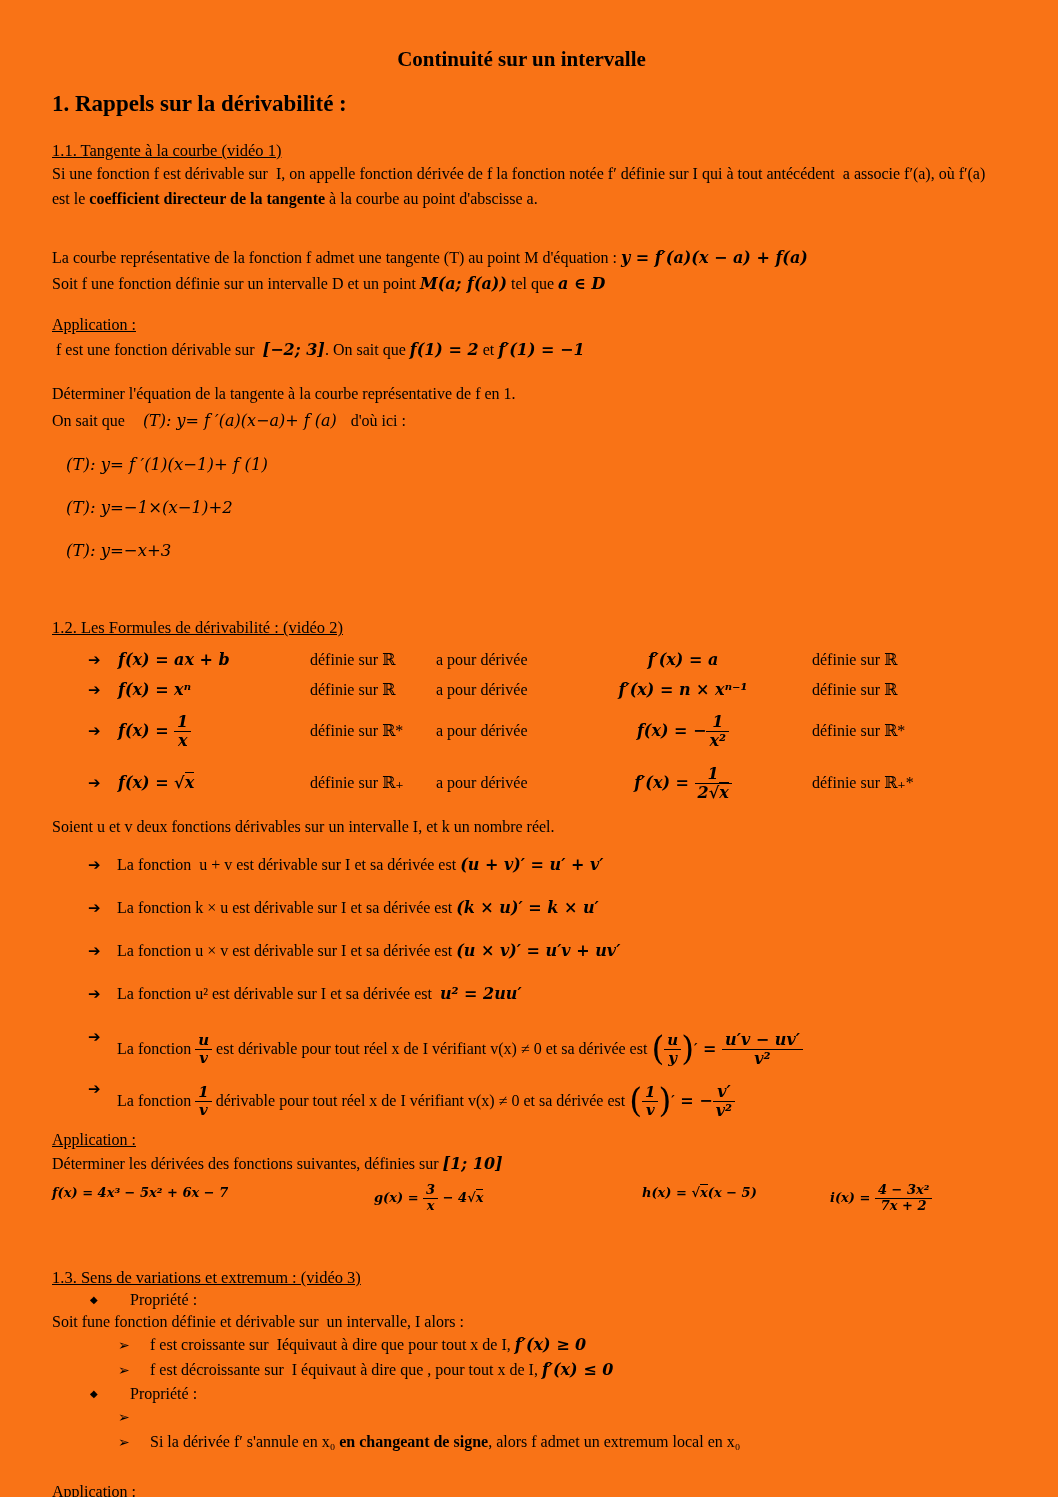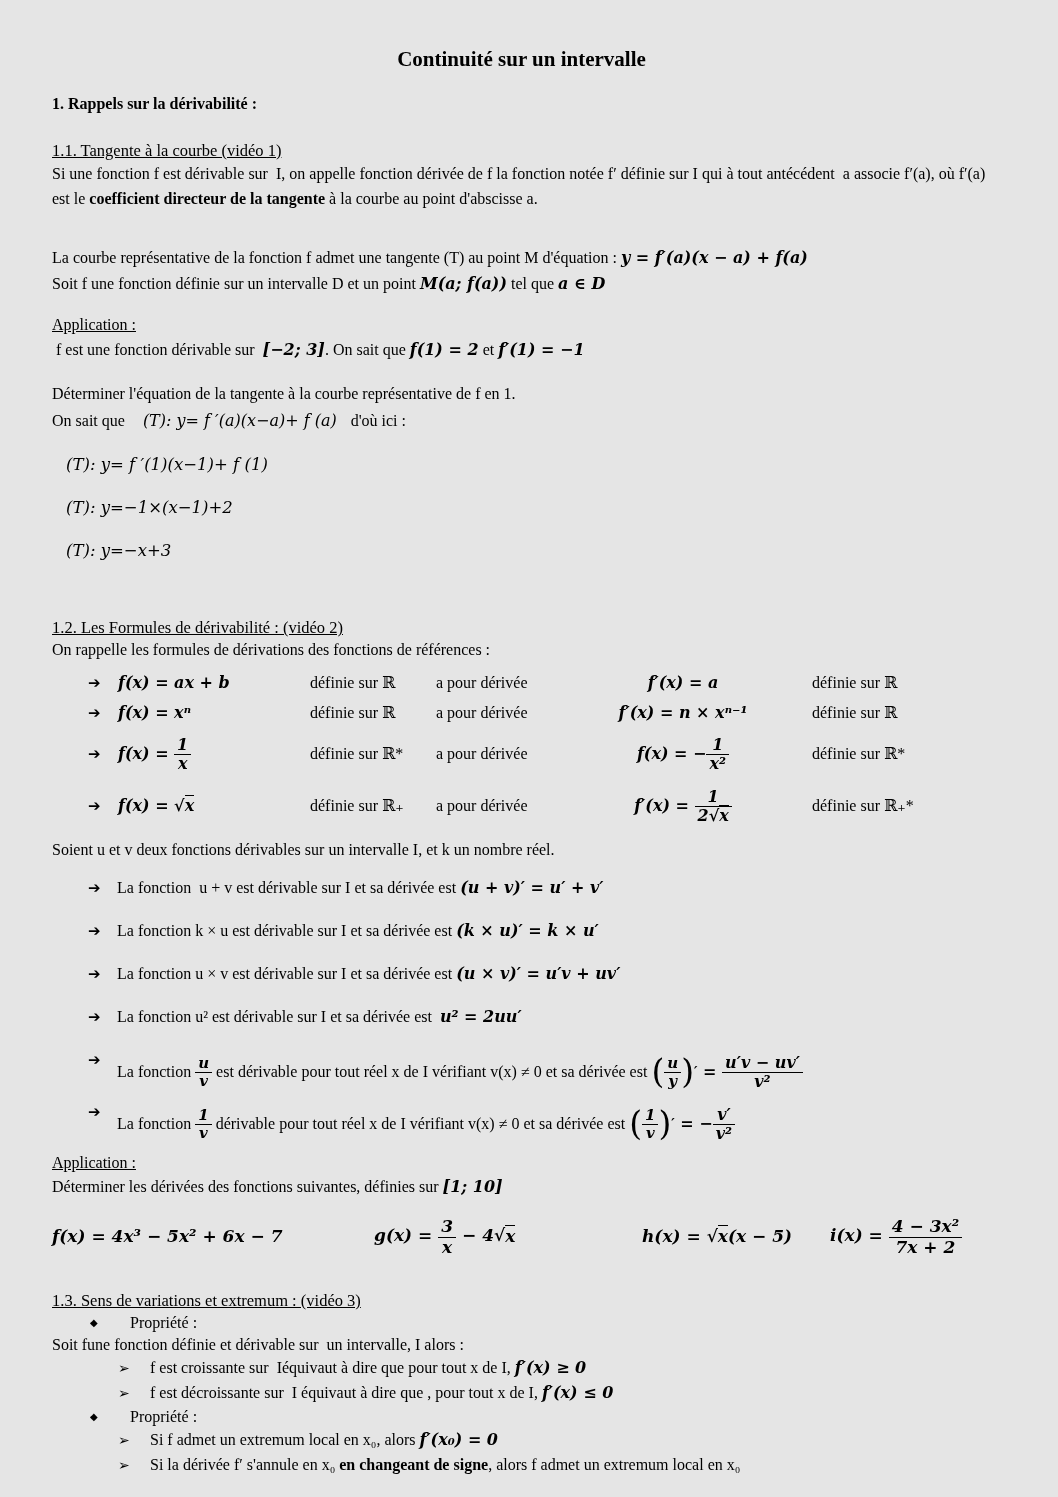--- a/index.html
+++ b/index.html
@@ -1,28 +1,28 @@
 <!DOCTYPE html>
 <html><head>
 <meta charset="utf-8">
 <style>
   html,body{margin:0;padding:0;background:#ffffff;}
   .page{
     width:1058px;height:1497px;box-sizing:border-box;
-    background:#e5e5e5;color:#000;
+    background:#f97316;color:#000;
     padding:46px 67px 20px 52px;
     font-family:"Liberation Serif","DejaVu Serif","DejaVu Sans",serif;
     font-size:16px;line-height:1.5;overflow:hidden;
   }
   .pw{white-space:pre-wrap;}
   .b{font-weight:bold;}
   .m{font-family:"DejaVu Serif","DejaVu Sans",serif;font-style:italic;}
   .mb{font-family:"DejaVu Serif","DejaVu Sans",serif;font-style:italic;font-weight:bold;}
   .title{text-align:center;font-weight:bold;font-size:21px;line-height:26px;margin-bottom:22px;}
-  .h1{font-weight:bold;font-size:16px;line-height:20px;margin-bottom:26px;}
+  .h1{font-weight:bold;font-size:23px;line-height:20px;margin-bottom:26px;}
   .hu{text-decoration:underline;font-size:16.5px;line-height:21px;}
   .para{margin:0 0 34px 0;line-height:25px;}
   .line2{line-height:26px;margin:0;}
   .blk16{margin-bottom:16px;}
   .apphead{text-decoration:underline;font-size:16px;line-height:23px;}
   .appline{line-height:28px;}
   .det{line-height:24px;margin-top:18px;}
   .onsait{line-height:30px;}
   .eq{margin:15px 0 0 14px;line-height:28px;font-size:16.5px;}
   .gapbig{height:52px;}
@@ -37,21 +37,21 @@
   .frac .num{display:block;border-bottom:1.3px solid #000;padding:0 3px;}
   .frac .den{display:block;padding:0 3px;}
   .rt{border-top:1.3px solid #000;}
   .soient{line-height:26px;margin-top:4px;}
   .rlist{margin-top:12px;}
   .ritem{display:flex;align-items:center;margin:0 0 17px 36px;line-height:26px;}
   .ritem .mark{width:29px;flex:none;align-self:flex-start;line-height:26px;}
   .ritem-tall{margin-bottom:2px;min-height:50px;}
   .bp{font-family:"DejaVu Serif",serif;font-size:33px;font-weight:normal;font-style:normal;vertical-align:middle;line-height:0;}
   .bpp{font-size:13px;vertical-align:14px;}
-  .funcs{display:flex;align-items:center;margin-top:6px;height:62px;font-size:17px;}
+  .funcs{display:flex;margin-top:6px;height:62px;font-size:13px;}
   .funcs .fitem1{width:322px;}
   .funcs .fitem2{width:268px;}
   .funcs .fitem3{width:188px;}
   .s13{margin-top:22px;}
   .pitem{display:flex;margin-left:36px;line-height:23px;}
   .pitem .dmark{width:40px;flex:none;font-family:"DejaVu Sans",sans-serif;font-size:10px;line-height:23px;text-align:left;padding-left:2px;}
   .citem{display:flex;margin-left:66px;line-height:24.5px;}
   .citem .amark{width:32px;flex:none;font-family:"DejaVu Sans",sans-serif;font-size:14px;}
   .pintro{line-height:22px;}
   .app3{margin-top:26px;}
@@ -80,21 +80,20 @@
   <p class="line2 det">Déterminer l'équation de la tangente à la courbe représentative de f en 1.</p>
   <p class="line2 onsait"><span class="pw">On sait que</span><span class="pw m" style="margin:17px 14px 0 18px;">(T): y= f ′(a)(x−a)+ f (a)</span><span class="pw">d'où ici :</span></p>
 
   <p class="eq m">(T): y= f ′(1)(x−1)+ f (1)</p>
   <p class="eq m">(T): y=−1×(x−1)+2</p>
   <p class="eq m">(T): y=−x+3</p>
 
   <div class="gapbig"></div>
 
   <div class="hu">1.2. Les Formules de dérivabilité : (vidéo 2)</div>
-  <div class="intro">On rappelle les formules de dérivations des fonctions de références :</div>
 
   <div class="ftable">
     <div class="frow r1">
       <span class="mark">➔</span>
       <span class="fcell mb pw">f(x) = ax + b</span>
       <span class="pw">définie sur ℝ</span>
       <span class="pw">a pour dérivée</span>
       <span class="dcell mb pw">f′(x) = a</span>
       <span class="pw">définie sur ℝ</span>
     </div>
@@ -215,21 +214,20 @@
     <div class="citem">
         <span class="amark">➢</span>
         <span><span class="pw">f est décroissante sur  I équivaut à dire que , pour tout x de I, </span><span class="pw mb">f′(x) ≤ 0</span></span>
       </div>
     <div class="pitem">
         <span class="dmark">◆</span>
         <span class="pw">Propriété :</span>
       </div>
     <div class="citem">
         <span class="amark">➢</span>
-        <span><span class="pw">Si f admet un extremum local en x₀, alors </span><span class="pw mb">f′(x₀) = 0</span></span>
       </div>
     <div class="citem">
         <span class="amark">➢</span>
         <span><span class="pw">Si la dérivée f′ s'annule en x₀ </span><span class="pw b">en changeant de signe</span><span class="pw">, alors f admet un extremum local en x₀</span></span>
       </div>
   </div>
 
   <div class="apphead app3">Application :</div>
 
 </div>

